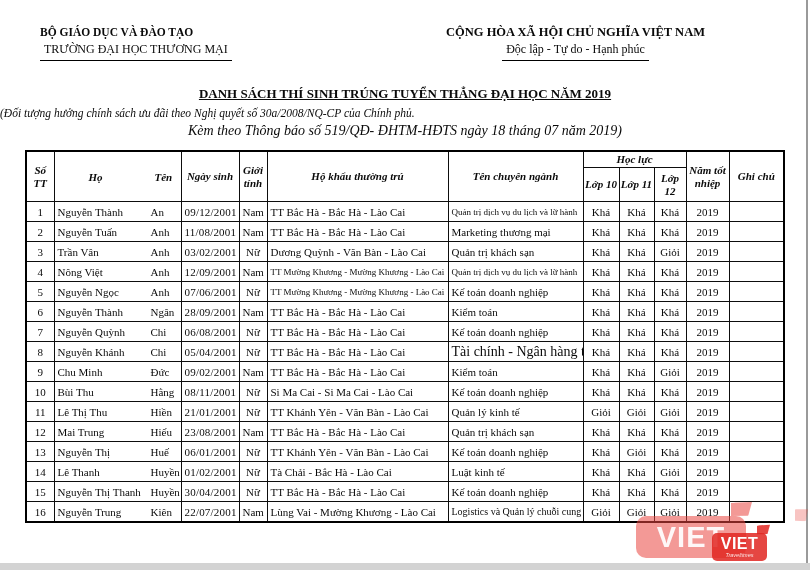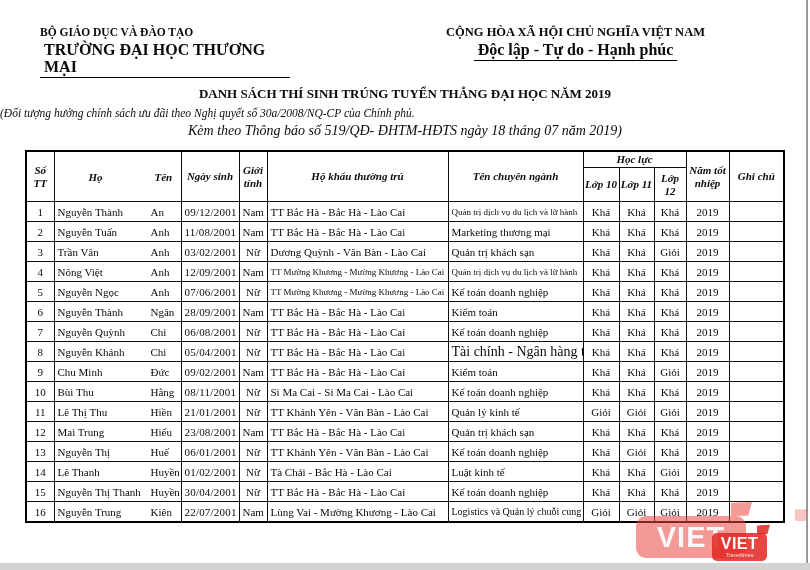--- a/index.html
+++ b/index.html
@@ -4,24 +4,24 @@
 <style>
   html,body{margin:0;padding:0;background:#fff;}
   .page{
     position:relative;width:810px;height:570px;background:#ffffff;overflow:hidden;
     font-family:"Liberation Serif","DejaVu Serif",serif;color:#0a0a0a;
   }
   
   .lh-left{position:absolute;top:24px;left:40px;width:250px;text-align:left;line-height:17px;}
   .lh-right{position:absolute;top:24px;left:428px;width:295px;text-align:center;line-height:17px;}
   .lh-line1{font-weight:bold;font-size:11.5px;}
-  .lh-line2{font-weight:bold;font-size:16px;}
+  .lh-line2{font-weight:normal;font-size:12px;}
   .lh-right .lh-line1{font-size:12.5px;}
   .underlined{display:inline-block;border-bottom:1.5px solid #000;padding:0 4px 2px 4px;}
-  .doc-title{position:absolute;top:86px;left:0;width:100%;text-align:center;font-weight:bold;font-size:13px;}
+  .doc-title{position:absolute;top:86px;left:0;width:100%;text-align:center;font-weight:bold;font-size:13px;text-decoration:underline;}
   .doc-sub1{position:absolute;top:107px;left:0;width:100%;text-align:left;font-style:italic;font-size:11.5px;}
   .doc-sub2{position:absolute;top:123px;left:0;width:100%;text-align:center;font-style:italic;font-size:14px;}
   
   table.adm{
     position:absolute;top:150px;left:25px;width:760px;
     border-collapse:collapse;table-layout:fixed;
     border:2.5px solid #000;
   }
   .adm th,.adm td{
     border:1.5px solid #0d0d0d;padding:0 3px;overflow:hidden;white-space:nowrap;

